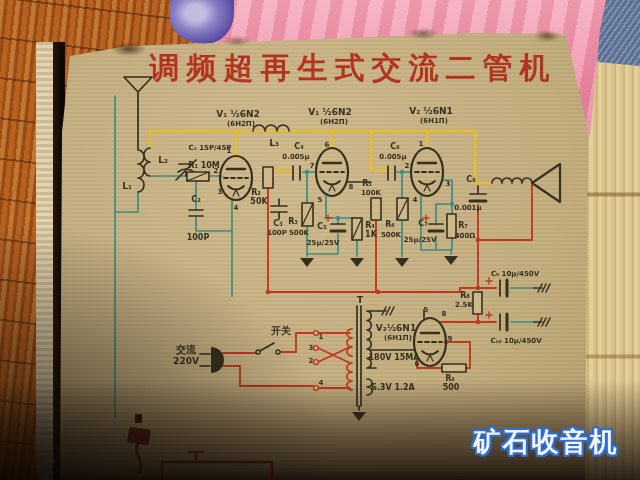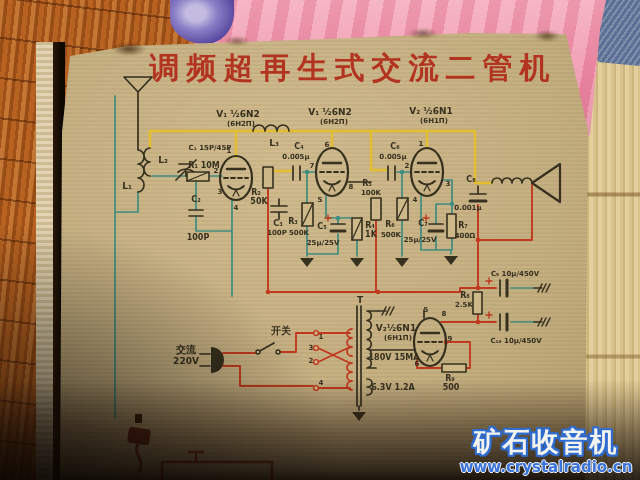--- a/index.html
+++ b/index.html
@@ -237,14 +237,13 @@
       <span class="lbl" style="left: 417px; top: 364px; font-size: 7px;">6</span>
       <span class="lbl" style="left: 321px; top: 337px; font-size: 7px;">1</span>
       <span class="lbl" style="left: 311px; top: 348px; font-size: 7px;">3</span>
       <span class="lbl" style="left: 311px; top: 361px; font-size: 7px;">2</span>
       <span class="lbl" style="left: 321px; top: 383px; font-size: 7px;">4</span>
     </div>
 
   <div class="layer shadow"></div>
 
   <div class="wm1">矿石收音机</div>
-  <div class="wm2">www.crystalradio.cn</div>
 </div>
 
 </body></html>

